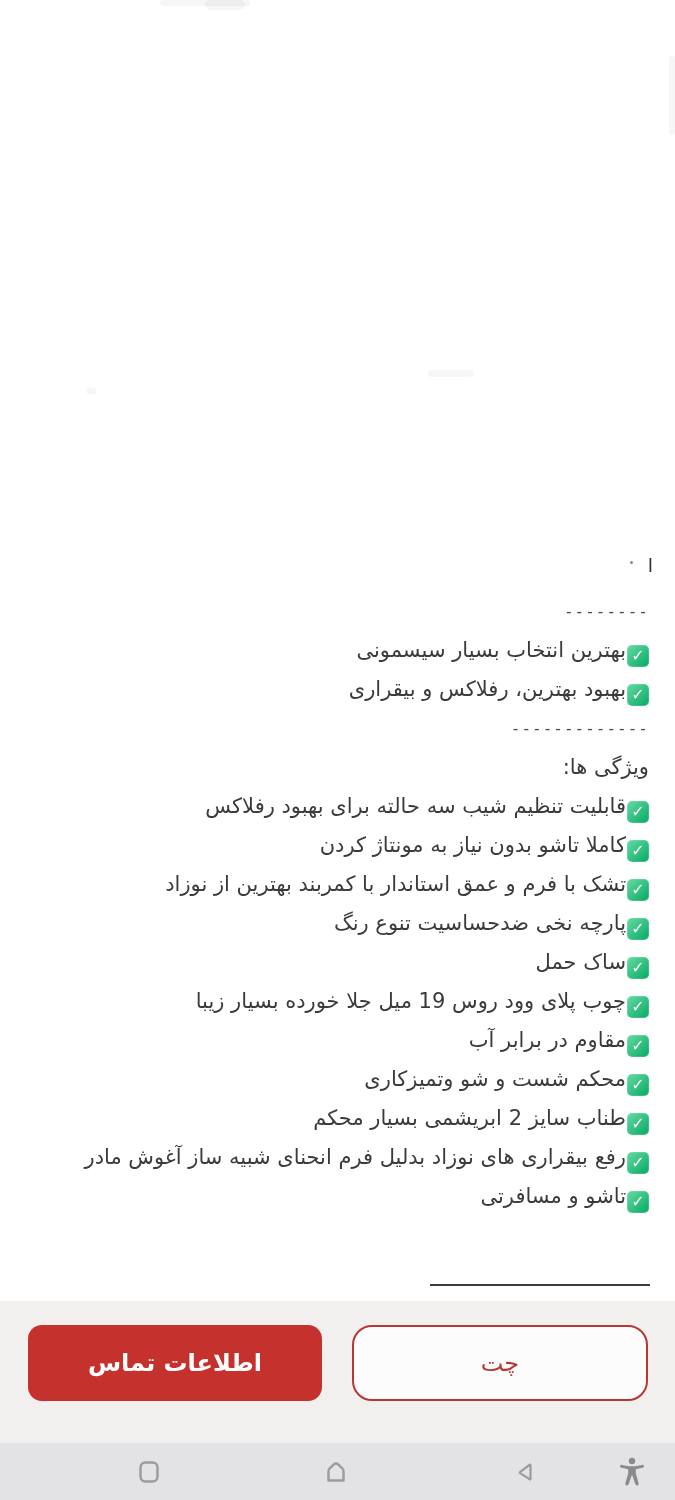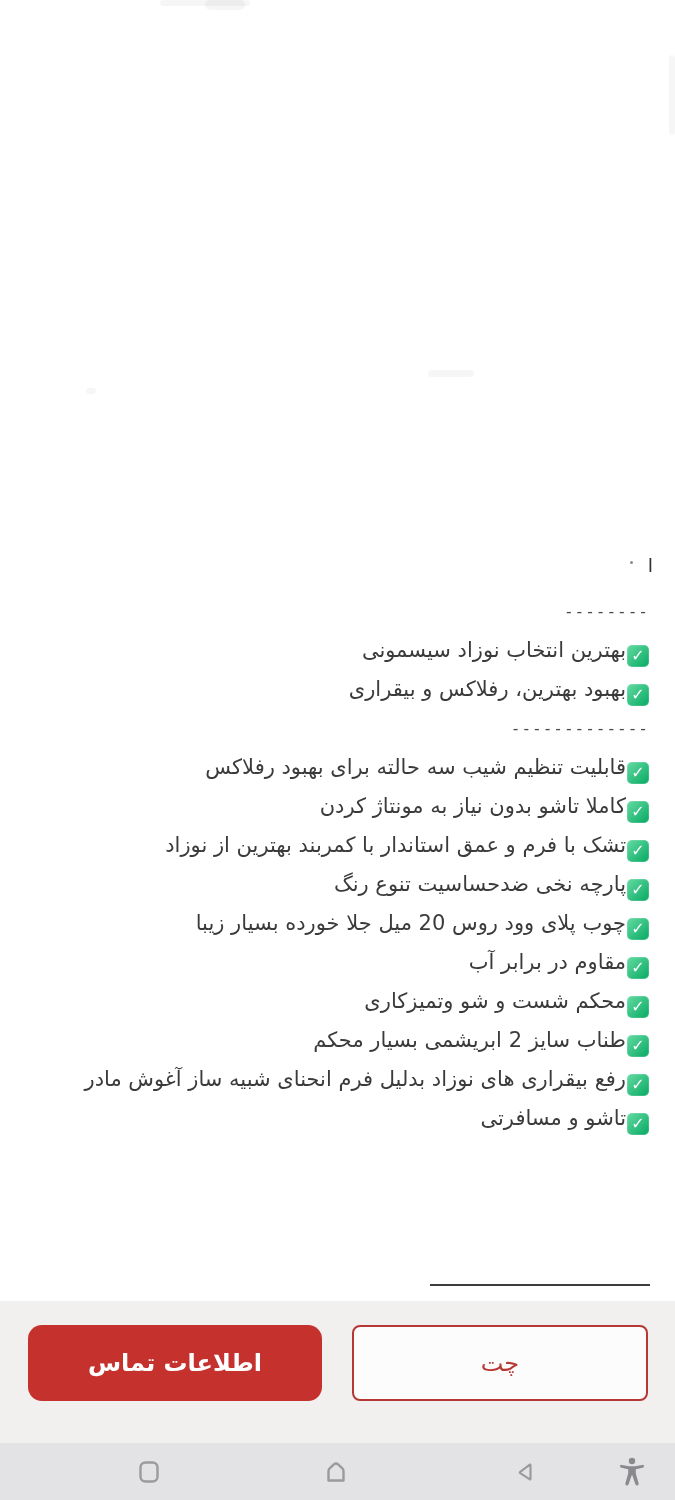--- a/index.html
+++ b/index.html
@@ -70,21 +70,21 @@
     cursor:pointer;
   }
   .btn-contact{
     left:28px;width:294px;
     background:var(--button-red);color:#fff;font-weight:bold;
     border:none;border-radius:14px;
   }
   .btn-chat{
     right:27px;width:296px;
     background:var(--chat-bg);color:var(--outline-red);
-    border:2px solid var(--outline-red);border-radius:8px;box-sizing:border-box;
+    border:2px solid var(--outline-red);border-radius:20px;box-sizing:border-box;
   }
 
   
   .nav-bar{
     position:absolute;top:1443px;left:0;width:675px;height:57px;
     background:var(--navbar-bg);
   }
   .nav-icon{position:absolute;top:50%;transform:translateY(-50%);display:block;line-height:0;}
   .nav-recents{left:137px;}
   .nav-home{left:324px;}
@@ -97,28 +97,30 @@
 <div class="smudge" style="top:0;left:160px;width:90px;height:6px;"></div>
 <div class="smudge" style="top:0;left:205px;width:40px;height:10px;"></div>
 <div class="smudge" style="top:55px;right:0;width:6px;height:80px;"></div>
 <div class="smudge" style="top:370px;left:428px;width:46px;height:7px;"></div>
 <div class="smudge" style="top:388px;left:86px;width:10px;height:6px;"></div>
 <div class="stray-dot"></div>
 <span class="stray-mark">ا</span>
 
 <div class="content" id="content-list">
     <div class="row row-dashes"><span>--------</span></div>
-    <div class="row"><span class="check">✓</span><span>بهترین انتخاب نوزاد سیسمونی</span></div>
+    <div class="row"><span class="check">✓</span><span>بهترین انتخاب بسیار سیسمونی</span></div>
     <div class="row"><span class="check">✓</span><span>بهبود بهترین، رفلاکس و بیقراری</span></div>
     <div class="row row-dashes"><span>-------------</span></div>
+    <div class="row row-heading"><span>ویژگی ها:</span></div>
     <div class="row"><span class="check">✓</span><span>قابلیت تنظیم شیب سه حالته برای بهبود رفلاکس</span></div>
     <div class="row"><span class="check">✓</span><span>کاملا تاشو بدون نیاز به مونتاژ کردن</span></div>
     <div class="row"><span class="check">✓</span><span>تشک با فرم و عمق استاندار با کمربند بهترین از نوزاد</span></div>
     <div class="row"><span class="check">✓</span><span>پارچه نخی ضدحساسیت تنوع رنگ</span></div>
-    <div class="row"><span class="check">✓</span><span>چوب پلای وود روس 20 میل جلا خورده بسیار زیبا</span></div>
+    <div class="row"><span class="check">✓</span><span>ساک حمل</span></div>
+    <div class="row"><span class="check">✓</span><span>چوب پلای وود روس 19 میل جلا خورده بسیار زیبا</span></div>
     <div class="row"><span class="check">✓</span><span>مقاوم در برابر آب</span></div>
     <div class="row"><span class="check">✓</span><span>محکم شست و شو وتمیزکاری</span></div>
     <div class="row"><span class="check">✓</span><span>طناب سایز 2 ابریشمی بسیار محکم</span></div>
     <div class="row"><span class="check">✓</span><span>رفع بیقراری های نوزاد بدلیل فرم انحنای شبیه ساز آغوش مادر</span></div>
     <div class="row"><span class="check">✓</span><span>تاشو و مسافرتی</span></div>
   </div>
 
 <div class="divider-line"></div>
 
 <div class="action-bar">

